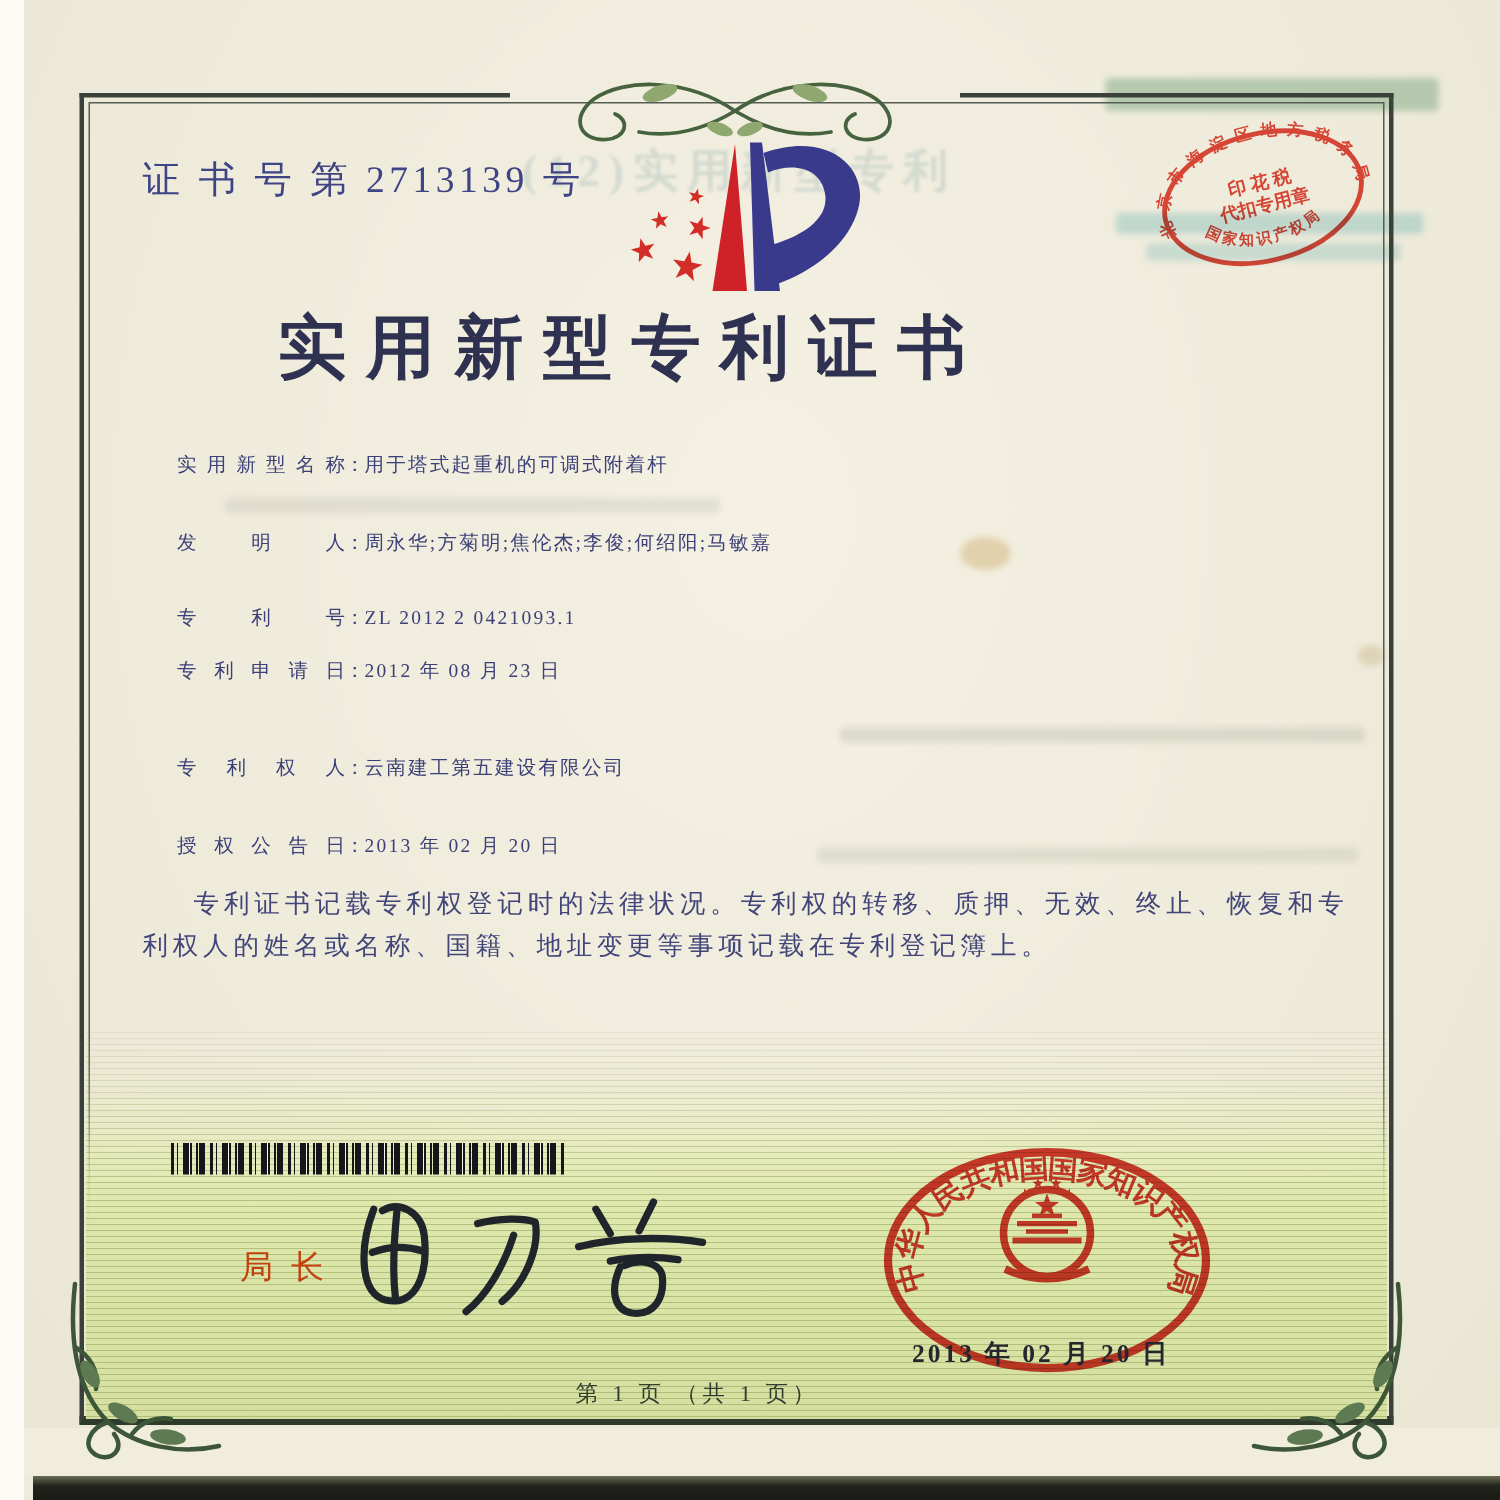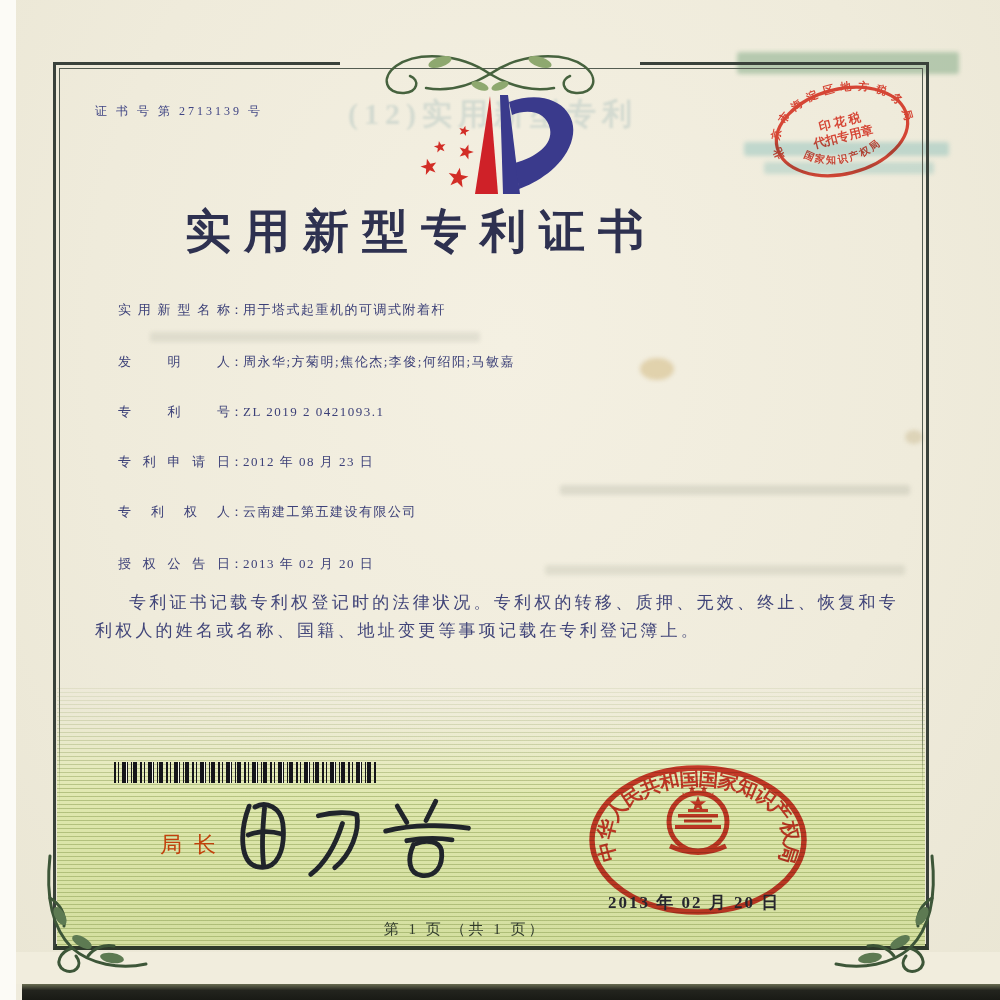--- a/index.html
+++ b/index.html
@@ -22,21 +22,21 @@
   .frame:after{content:"";position:absolute;left:3px;top:3px;right:3px;bottom:2px;
        border:1px solid #555d52;}
   
   .band{left:57px;top:688px;width:868px;height:258px;z-index:1;
        background:
          repeating-linear-gradient(to bottom, rgba(128,148,70,.45) 0 1px, rgba(0,0,0,0) 1px 4px),
          linear-gradient(to bottom, rgba(226,234,178,0) 0px, rgba(226,234,178,.85) 80px, #dde6ab 130px, #d4dfa0 100%);
        -webkit-mask-image:linear-gradient(to bottom, rgba(0,0,0,.25) 0, #000 100px);
        mask-image:linear-gradient(to bottom, rgba(0,0,0,.25) 0, #000 100px);}
   
-  .certno{left:95px;top:103px;font-size:12px;letter-spacing:3px;color:#3f4484;z-index:3;}
+  .certno{left:95px;top:103px;font-size:25px;letter-spacing:3px;color:#3f4484;z-index:3;}
   .title{left:53px;top:201px;width:736px;text-align:center;font-size:46px;font-weight:700;
          letter-spacing:13px;color:#2e3150;z-index:3;}
   .field{left:118px;z-index:3;font-size:13px;color:#3c4078;white-space:nowrap;}
   .flabel{display:inline-block;width:112px;text-align:justify;text-align-last:justify;vertical-align:bottom;}
   .fvalue{letter-spacing:1.5px;}
   .paras{left:95px;top:589px;width:804px;z-index:3;color:#414579;font-size:17px;line-height:27.5px;}
   .paras p{margin:0;text-indent:34px;letter-spacing:3.2px;text-align:justify;}
   .footer{left:355px;top:920px;width:220px;text-align:center;z-index:3;
           font-size:15px;letter-spacing:3px;color:#323c2d;}
   .juzhang{left:160px;top:830px;z-index:4;font-size:22px;letter-spacing:12px;color:#c2410c;font-family:"Liberation Sans","DejaVu Sans",sans-serif;}
@@ -140,23 +140,23 @@
 
 <div class="abs title">实用新型专利证书</div>
 
 <div class="abs field" style="top:301px">
   <span class="flabel">实用新型名称</span><span>：</span><span class="fvalue">用于塔式起重机的可调式附着杆</span>
 </div>
 <div class="abs field" style="top:353px">
   <span class="flabel">发明人</span><span>：</span><span class="fvalue">周永华;方菊明;焦伦杰;李俊;何绍阳;马敏嘉</span>
 </div>
 <div class="abs field" style="top:403px">
-  <span class="flabel">专利号</span><span>：</span><span class="fvalue">ZL 2019 2 0421093.1</span>
-</div>
-<div class="abs field" style="top:453px">
+  <span class="flabel">专利号</span><span>：</span><span class="fvalue">ZL 2012 2 0421093.1</span>
+</div>
+<div class="abs field" style="top:438px">
   <span class="flabel">专利申请日</span><span>：</span><span class="fvalue">2012 年 08 月 23 日</span>
 </div>
 <div class="abs field" style="top:503px">
   <span class="flabel">专利权人</span><span>：</span><span class="fvalue">云南建工第五建设有限公司</span>
 </div>
 <div class="abs field" style="top:555px">
   <span class="flabel">授权公告日</span><span>：</span><span class="fvalue">2013 年 02 月 20 日</span>
 </div>
 
 <div class="abs paras">

